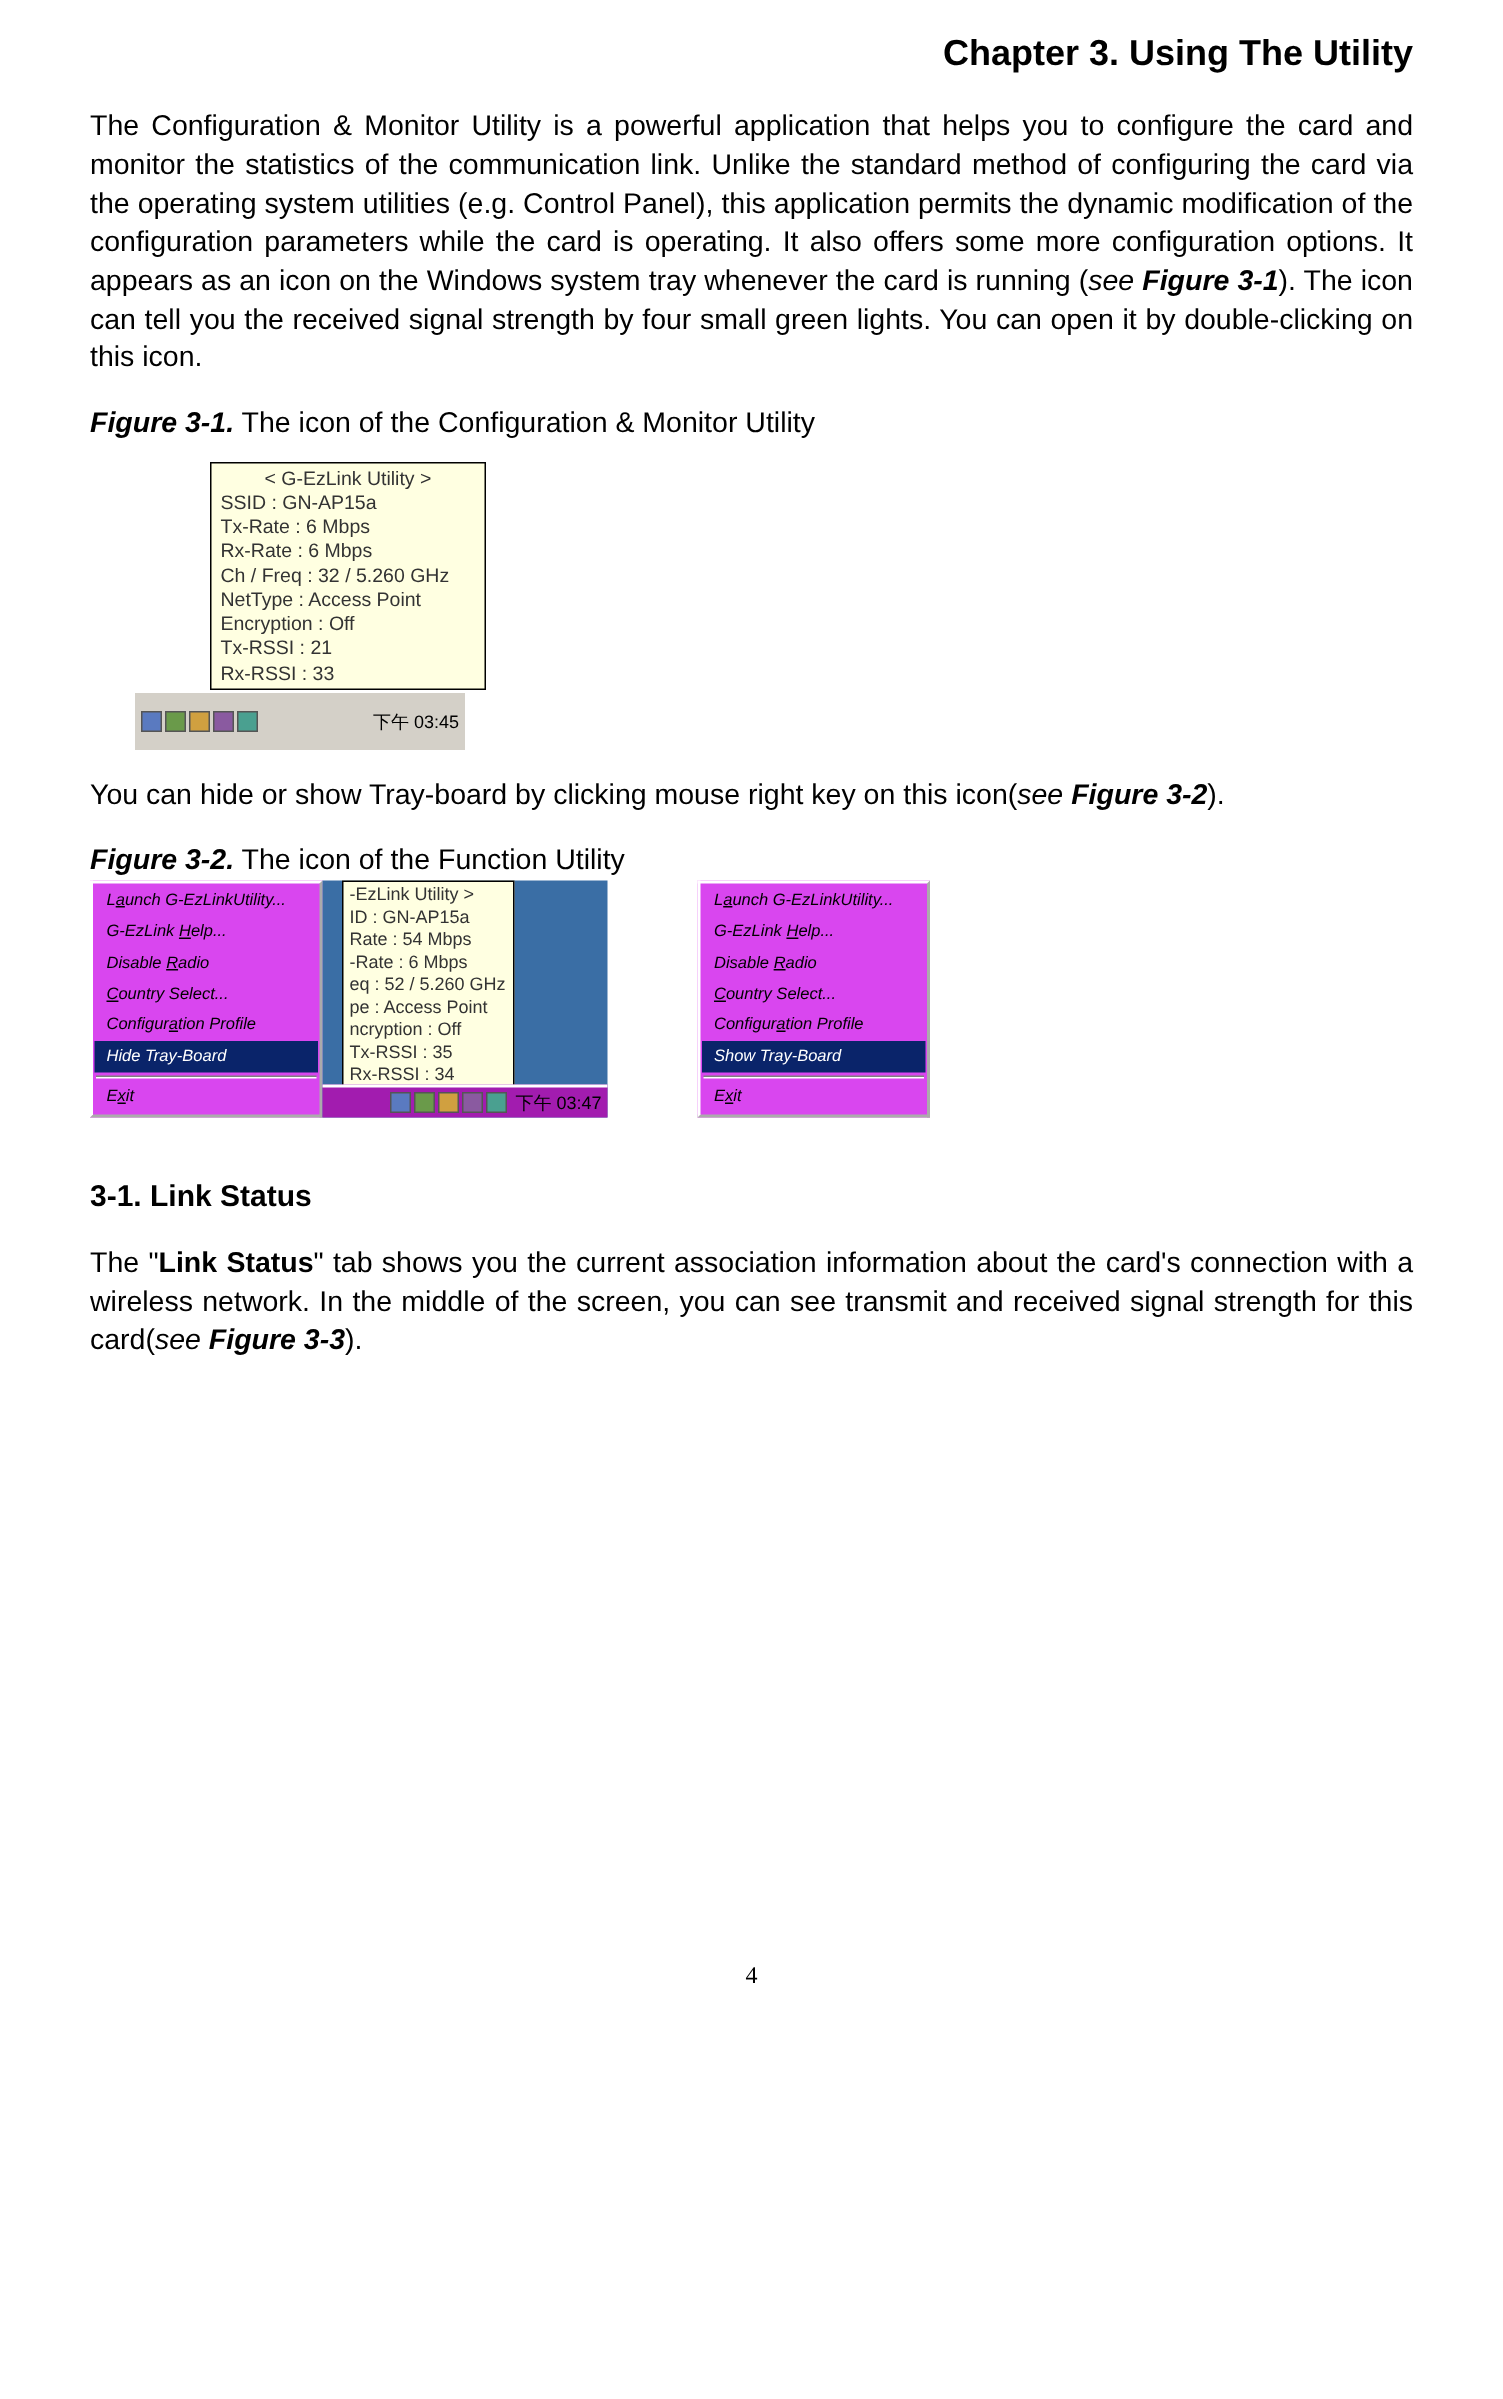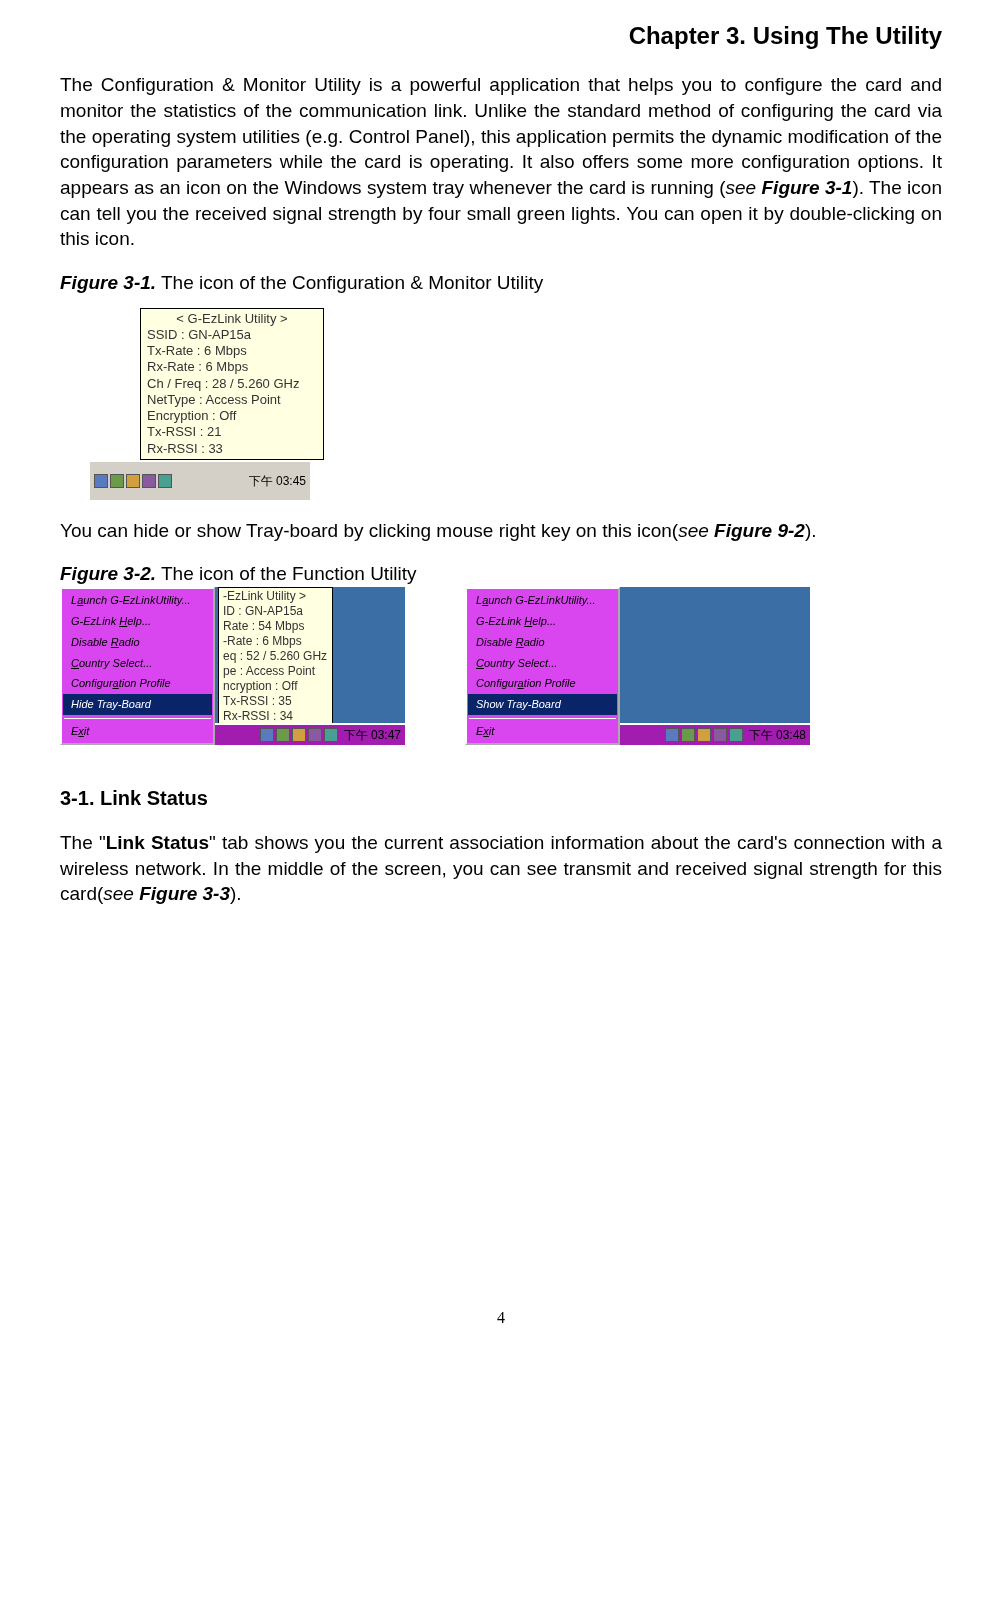--- a/index.html
+++ b/index.html
@@ -119,21 +119,21 @@
       margin: 2px 1px;
     }
     .right-area {
       flex: 1;
       background: #3a6ea5;
       position: relative;
     }
     .tooltip-small {
       position: absolute;
       top: 0;
-      left: 3px;
+      left: 13px;
       background: #ffffe1;
       border: 1px solid #000;
       font-size: 12px;
       font-family: Tahoma, sans-serif;
       padding: 1px 4px;
       color: #333;
       line-height: 1.25;
       width: 115px;
     }
     .tray-bar2 {
@@ -173,40 +173,40 @@
 <div class="figure-caption">
   <span class="figure-label">Figure 3-1.</span><span>   The icon of the Configuration &amp; Monitor Utility</span>
 </div>
 
 <div class="fig31">
   <div class="tooltip-box">
     <div class="tooltip-title">&lt; G-EzLink Utility &gt;</div>
     <div>SSID :  GN-AP15a</div>
     <div>Tx-Rate :  6 Mbps</div>
     <div>Rx-Rate :  6 Mbps</div>
-    <div>Ch / Freq :  28 / 5.260 GHz</div>
+    <div>Ch / Freq :  32 / 5.260 GHz</div>
     <div>NetType :  Access Point</div>
     <div>Encryption :  Off</div>
     <div>Tx-RSSI :  21</div>
     <div>Rx-RSSI :  33</div>
   </div>
   <div class="tray-bar">
     <div class="tray-icons">
       <div class="tray-icon ti1"></div>
       <div class="tray-icon ti2"></div>
       <div class="tray-icon ti3"></div>
       <div class="tray-icon ti4"></div>
       <div class="tray-icon ti5"></div>
     </div>
     <span>下午 03:45</span>
   </div>
 </div>
 
 <p class="para">
-  <span>You can hide or show Tray-board by clicking mouse right key on this icon(</span><span class="italic">see </span><span class="bold-italic">Figure 9-2</span><span>).</span>
+  <span>You can hide or show Tray-board by clicking mouse right key on this icon(</span><span class="italic">see </span><span class="bold-italic">Figure 3-2</span><span>).</span>
 </p>
 
 <div class="figure-caption" style="margin-bottom:0">
   <span class="figure-label">Figure 3-2.</span><span>   The icon of the Function Utility</span>
 </div>
 
 <div class="fig32-row">
 
   <div class="menu-combo">
     <div class="context-menu">
@@ -248,32 +248,20 @@
     <div class="context-menu">
       <div class="menu-item"><span>L</span><span class="underline">a</span><span>unch G-EzLinkUtility...</span></div>
       <div class="menu-item"><span>G-EzLink </span><span class="underline">H</span><span>elp...</span></div>
       <div class="menu-item"><span>Disable </span><span class="underline">R</span><span>adio</span></div>
       <div class="menu-item"><span class="underline">C</span><span>ountry Select...</span></div>
       <div class="menu-item"><span>Configur</span><span class="underline">a</span><span>tion Profile</span></div>
       <div class="menu-item highlighted">Show Tray-Board</div>
       <div class="menu-sep"></div>
       <div class="menu-item"><span>E</span><span class="underline">x</span><span>it</span></div>
     </div>
-    <div class="right-area">
-      <div class="tray-bar2">
-        <div class="tray-icons">
-          <div class="tray-icon ti1"></div>
-          <div class="tray-icon ti2"></div>
-          <div class="tray-icon ti3"></div>
-          <div class="tray-icon ti4"></div>
-          <div class="tray-icon ti5"></div>
-        </div>
-        <span>下午 03:48</span>
-      </div>
-    </div>
   </div>
 </div>
 
 <div class="section-heading">3-1.   Link Status</div>
 
 <p class="para">
   <span>The "</span><span class="bold">Link Status</span><span>" tab shows you the current association information about the card's connection with a wireless network. In the middle of the screen, you can see transmit and received signal strength for this card(</span><span class="italic">see </span><span class="bold-italic">Figure 3-3</span><span>).</span>
 </p>
 
 <div class="page-number">4</div>

